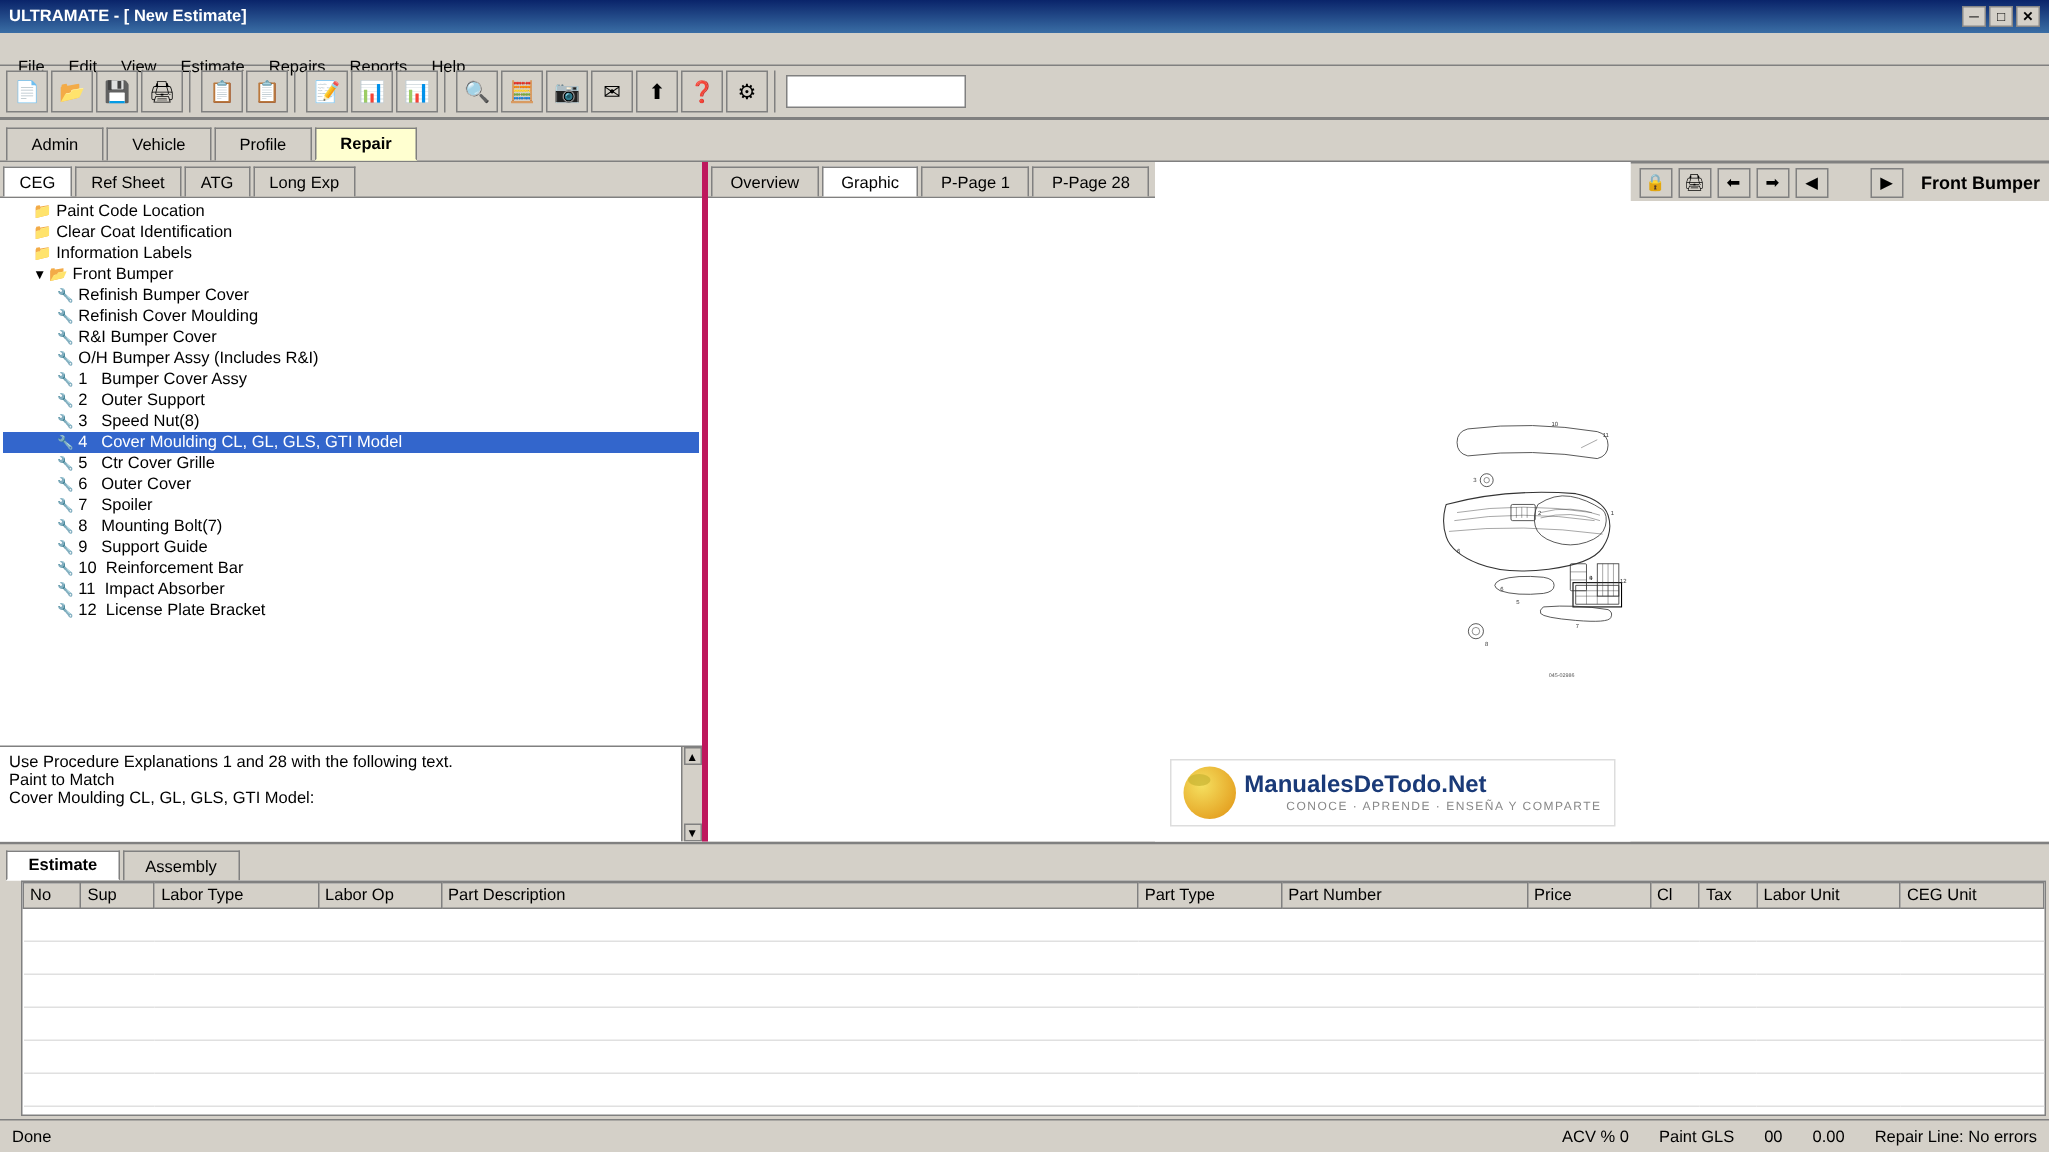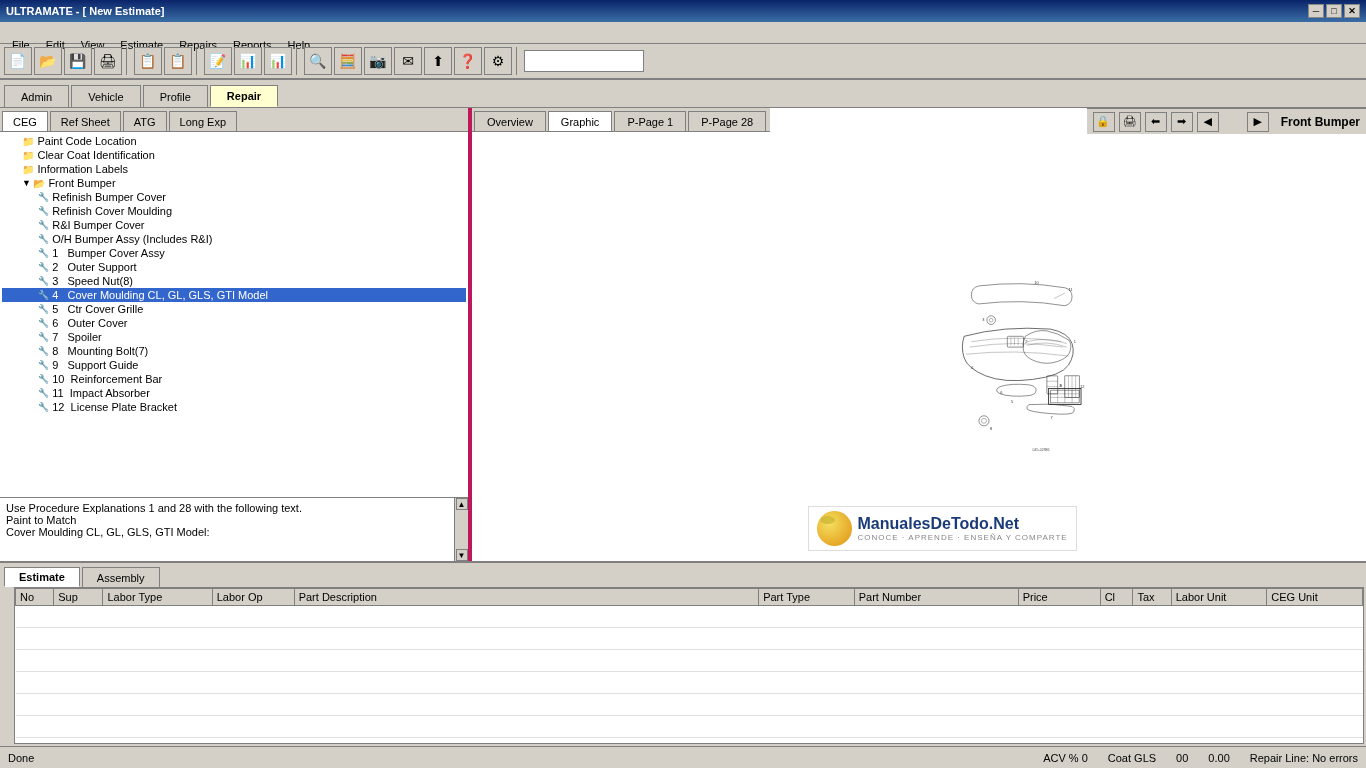--- a/index.html
+++ b/index.html
@@ -610,21 +610,21 @@
 
       
       <div id="logo-overlay">
         <div style="display:flex; align-items:center;">
           <div style="width:35px; height:35px; margin-right:6px; position:relative;">
             <div style="width:35px; height:35px; background: radial-gradient(circle at 35% 35%, #f5e060, #e09010); border-radius:50%; position:absolute;"></div>
             <div style="position:absolute; top:5px; left:3px; width:15px; height:8px; background:rgba(200,180,50,0.7); border-radius:50%;"></div>
           </div>
           <div>
             <div style="font-size:16px; font-weight:bold; color:#1a3a78;">ManualesDeTodo.Net</div>
-            <div style="font-size:8px; color:#888; letter-spacing:1px;">CONOCE · APRENDE · ENSEÑA Y COMPARTE</div>
+            <div style="font-size:8px; color:#888; letter-spacing:1px;margin-left:28px;">CONOCE · APRENDE · ENSEÑA Y COMPARTE</div>
           </div>
         </div>
       </div>
     </div>
 
     <div id="graphic-toolbar">
       <div class="graphic-btn">🔒</div>
       <div class="graphic-btn">🖨</div>
       <div class="graphic-btn">⬅</div>
       <div class="graphic-btn">➡</div>
@@ -749,18 +749,18 @@
     </table>
   </div>
 </div>
 
 <div id="statusbar">
   <div id="statusbar-left">
     <span>Done</span>
   </div>
   <div id="statusbar-right">
     <span>ACV % 0</span>
-    <span>Coat GLS</span>
+    <span>Paint GLS</span>
     <span>00</span>
     <span>0.00</span>
     <span>Repair Line: No errors</span>
   </div>
 </div>
 
 </body></html>

